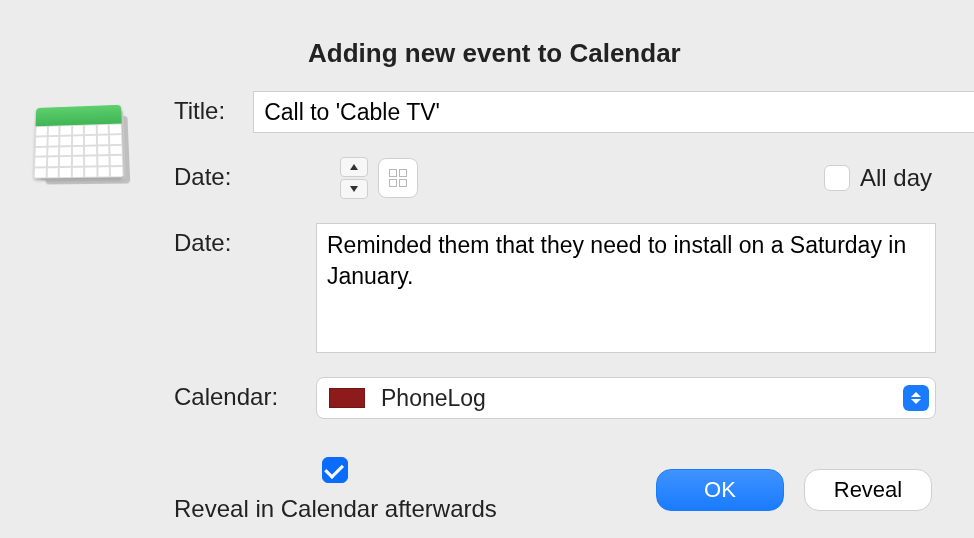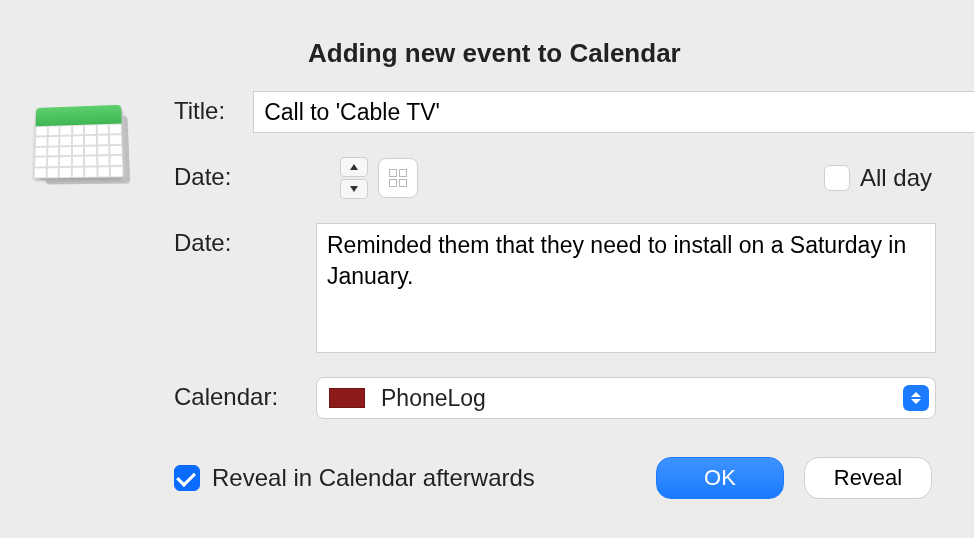--- a/index.html
+++ b/index.html
@@ -194,20 +194,21 @@
     display: flex;
     align-items: center;
     margin-top: 38px;
     padding-left: 136px;
   }
   .reveal-wrap {
     display: flex;
     align-items: center;
     gap: 12px;
     font-size: 24px;
+    flex-direction: column;
   }
   .btns {
     margin-left: auto;
     display: flex;
     gap: 20px;
     margin-right: 4px;
   }
   .btn {
     min-width: 128px;
     height: 42px;

